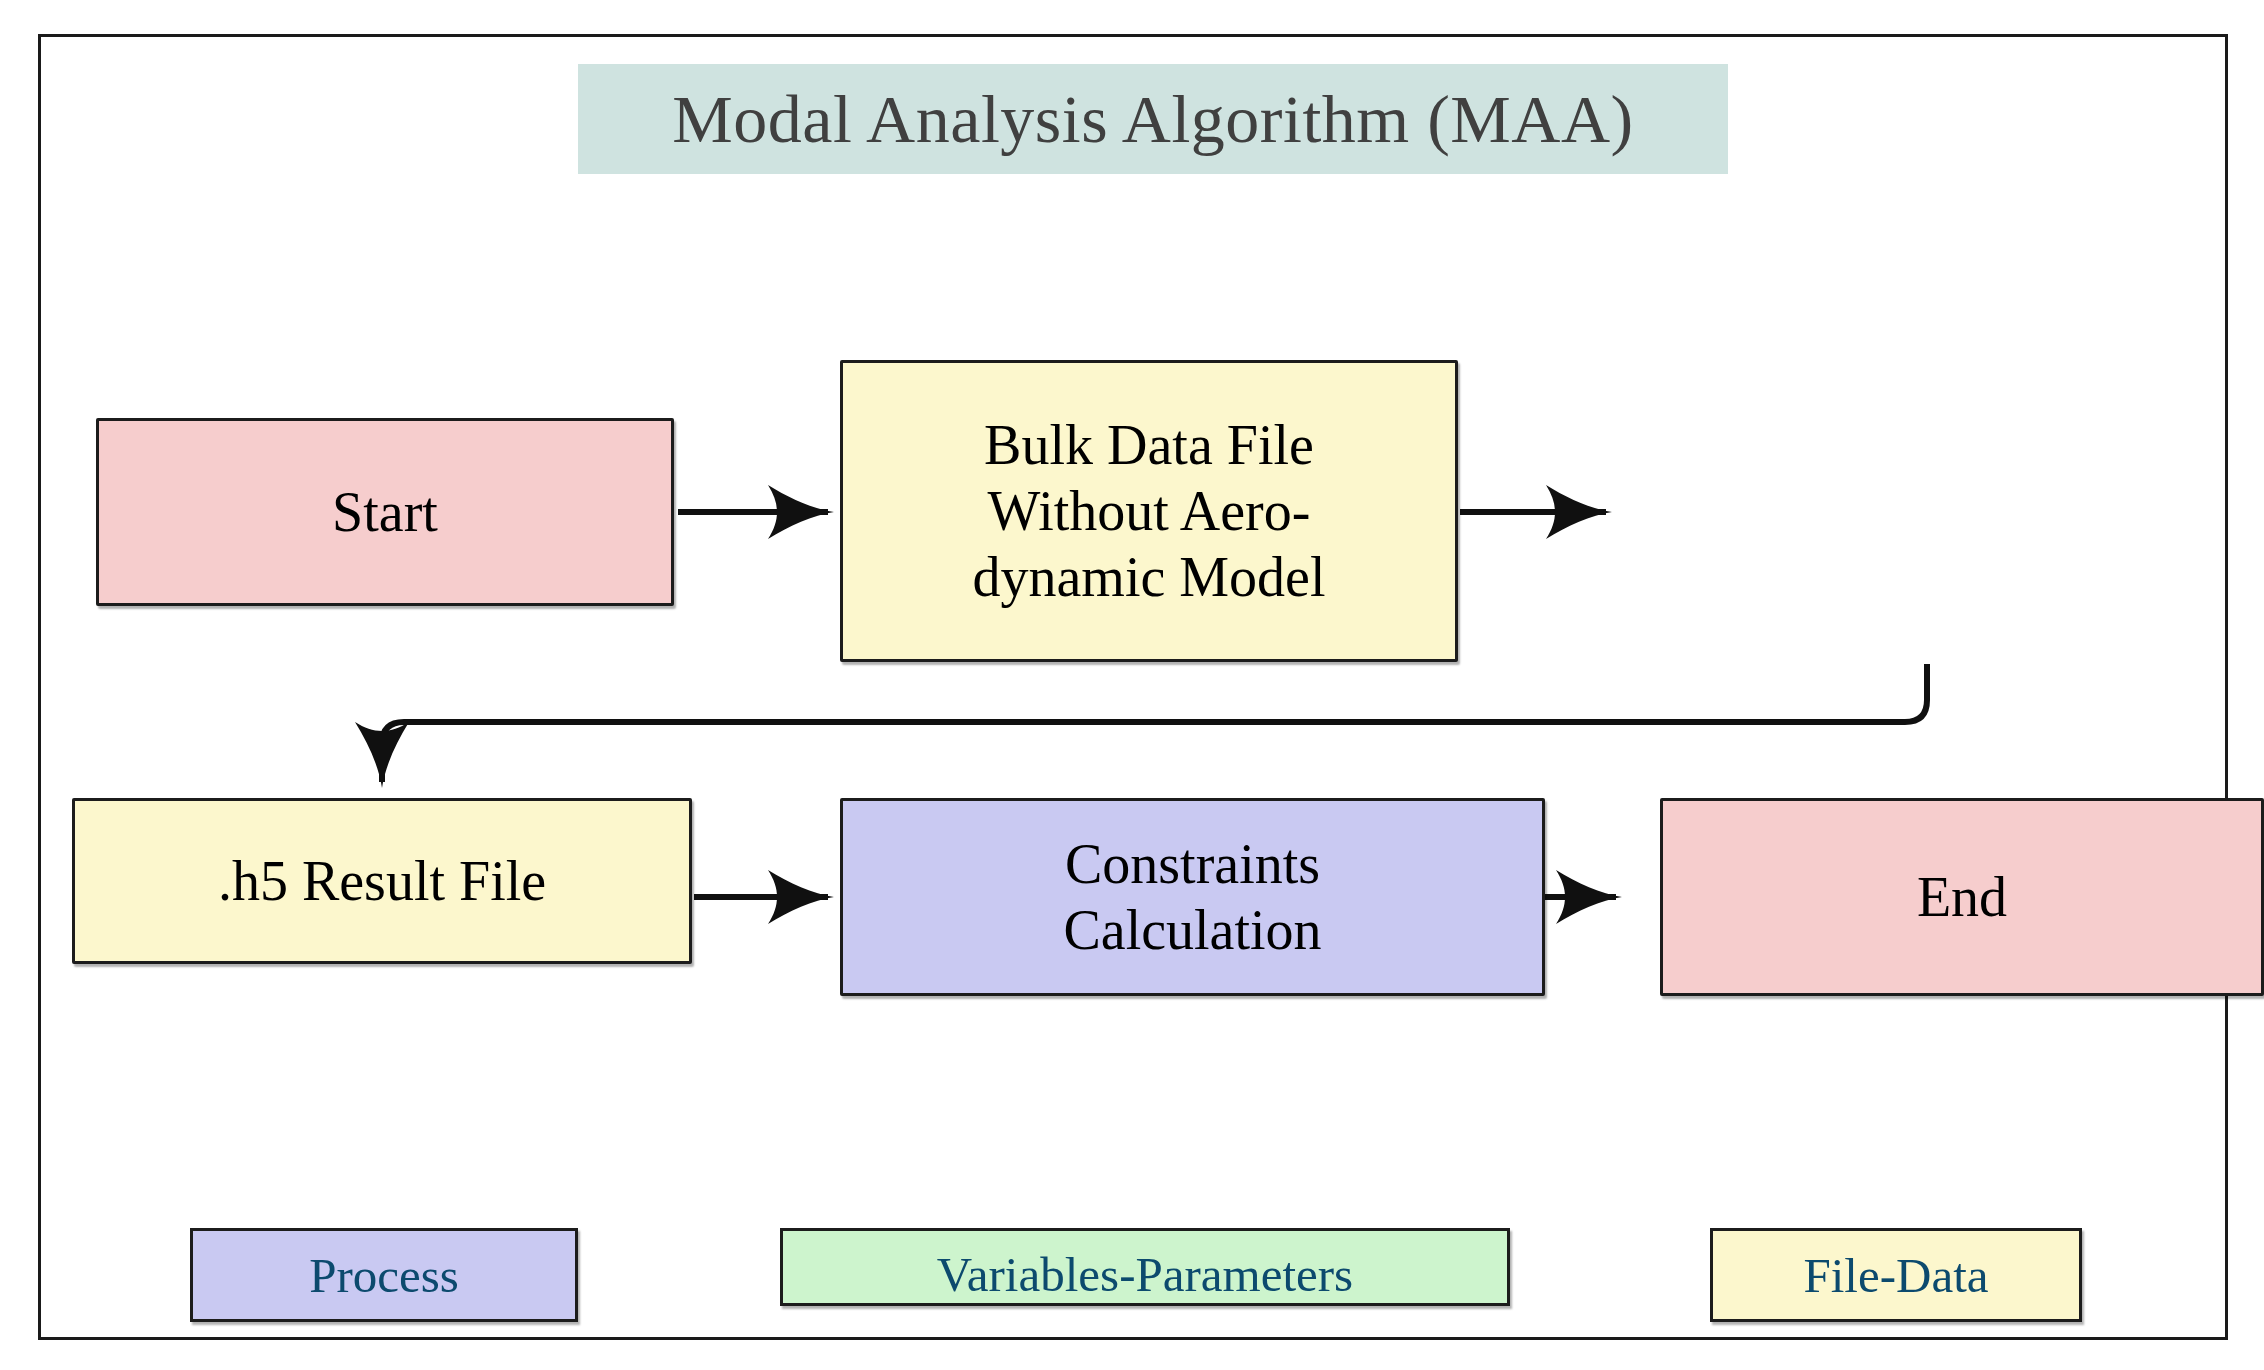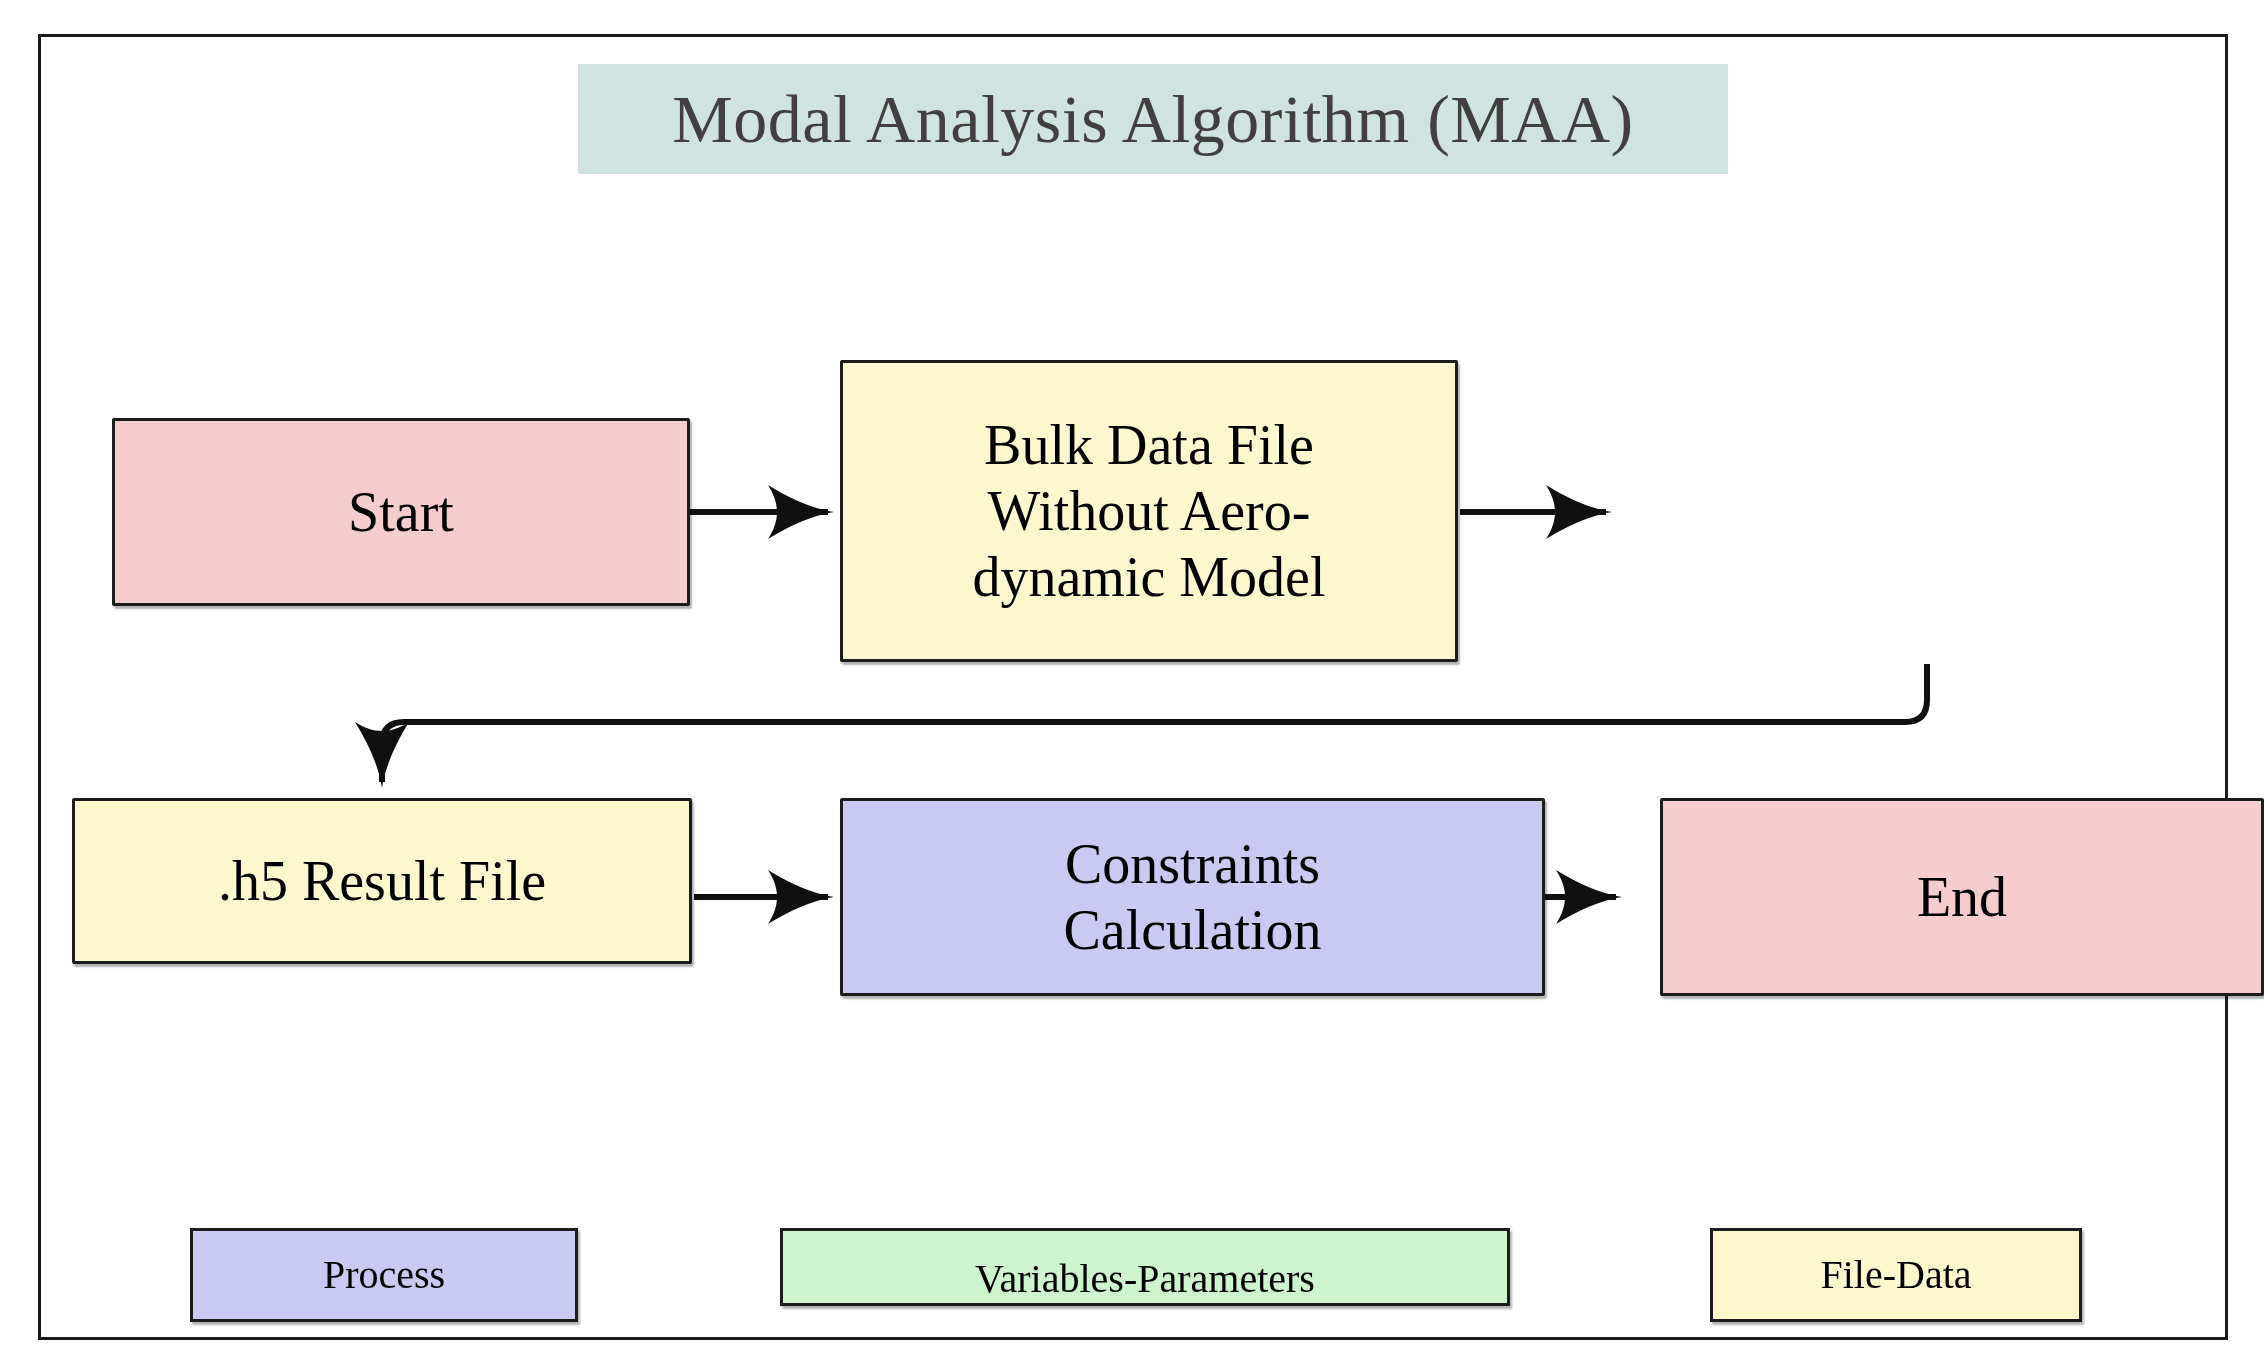--- a/index.html
+++ b/index.html
@@ -64,39 +64,39 @@
     line-height: 1.18;
     padding: 4px 16px;
     box-shadow: 2px 3px 2px rgba(0,0,0,0.30);
   }
   .node-label { display: block; white-space: pre-line; }
   .fill-start  { background: #f6cdcd; }
   .fill-file   { background: #fcf7cd; }
   .fill-proc   { background: #c9c9f2; }
 
   
-  #node-start   { left: 112px;  top: 418px; width: 578px; height: 188px; }
+  #node-start   { left: 96px;  top: 418px; width: 578px; height: 188px; }
   #node-bulk    { left: 840px; top: 360px; width: 618px; height: 302px; }
   #node-sol103  { left: 1618px;top: 418px; width: 618px; height: 188px; }
   
   #node-h5      { left: 72px;  top: 798px; width: 620px; height: 166px; }
   #node-constr  { left: 840px; top: 798px; width: 705px; height: 198px; }
   #node-end     { left: 1628px;top: 798px; width: 604px; height: 198px; margin-left: 32px; }
 
   
   .legend-box {
     position: absolute;
     box-sizing: border-box;
     border: 3px solid #1c1c1c;
     border-radius: 0;
     display: flex;
     align-items: center;
     justify-content: center;
-    color: #000000;
-    font-size: 40px;
+    color: #0c4a6e;
+    font-size: 49px;
     line-height: 1;
     padding: 4px 14px;
     box-shadow: 2px 3px 2px rgba(0,0,0,0.30);
   }
   .fill-green { background: #cdf4cd; }
   #legend-process   { left: 190px;  top: 1228px; width: 388px;  height: 94px; background: #c9c9f2; }
   #legend-variables { left: 780px;  top: 1228px; width: 730px;  height: 78px; align-items: flex-end; }
   #legend-filedata  { left: 1710px; top: 1228px; width: 372px;  height: 94px; background: #fcf7cd; }
 
   

